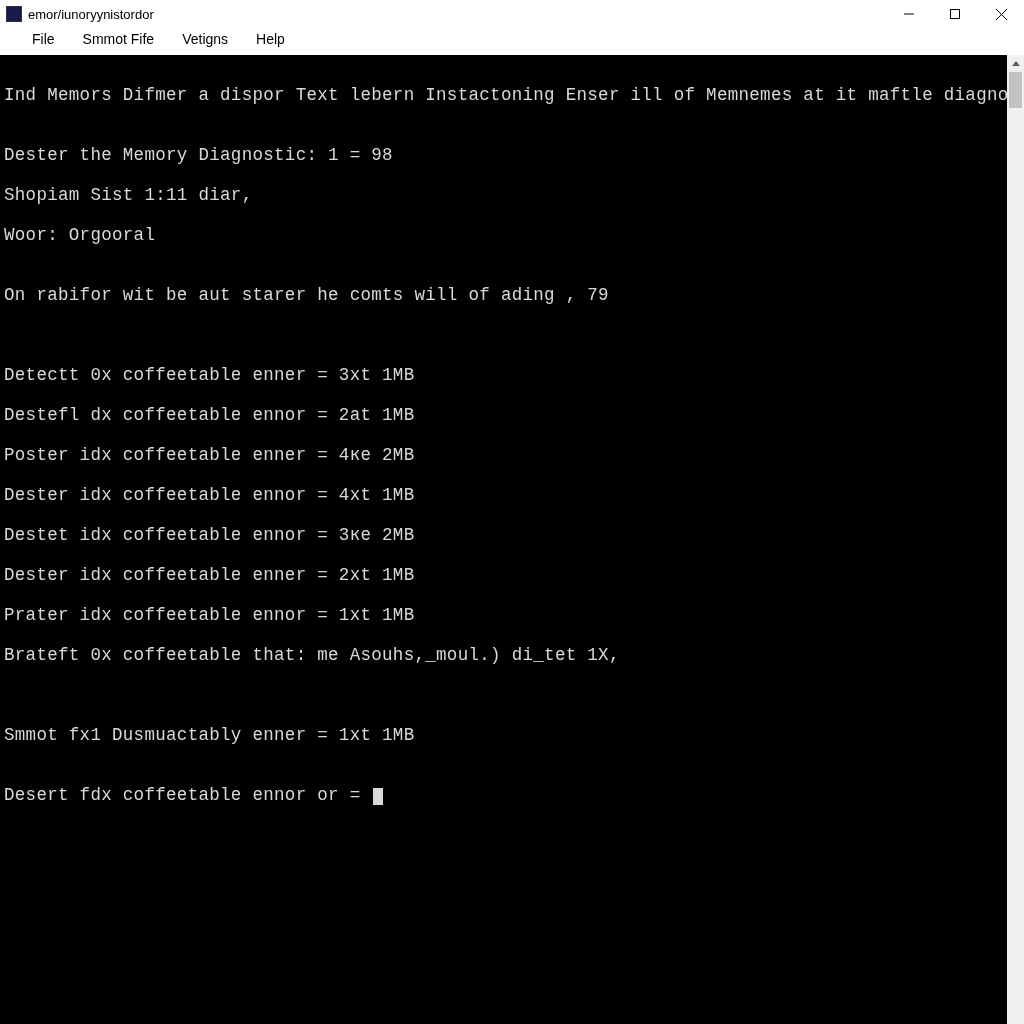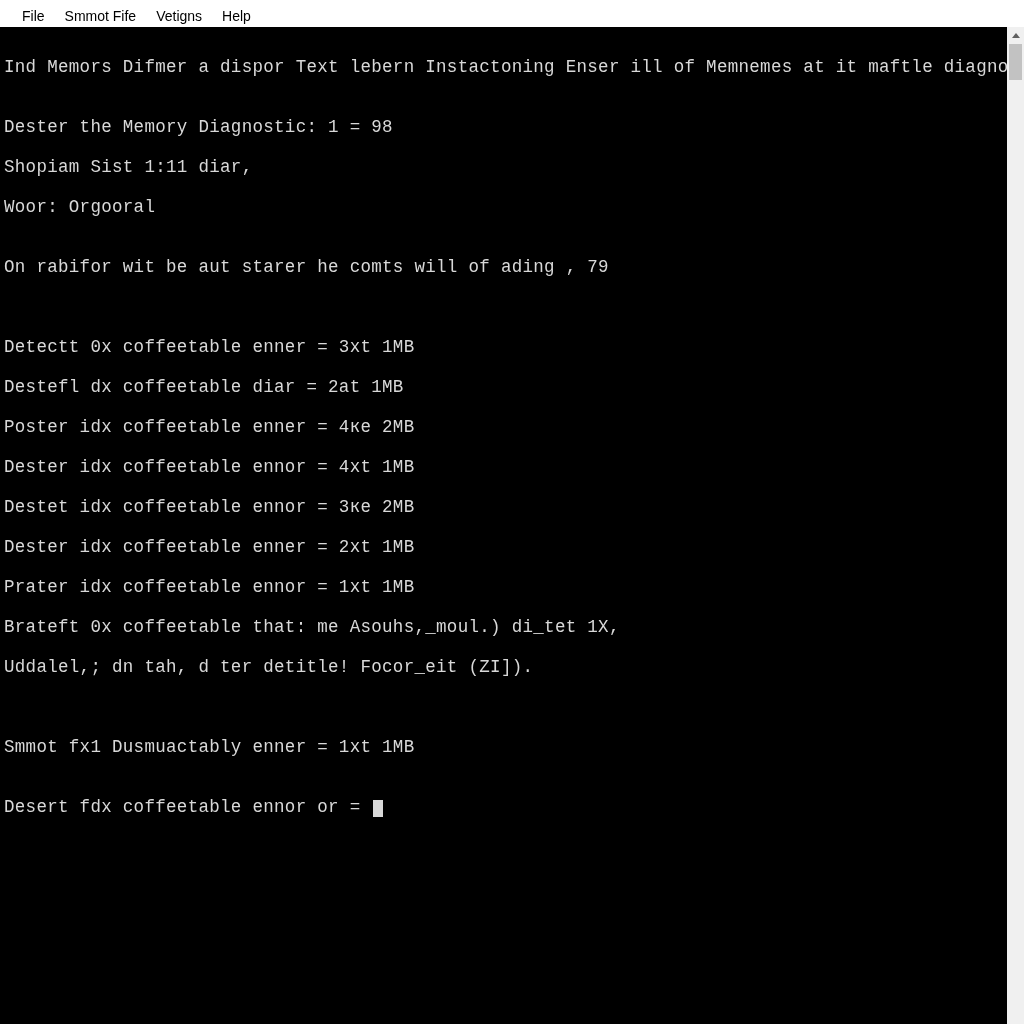--- a/index.html
+++ b/index.html
@@ -4,65 +4,86 @@
 <style>
   * { margin: 0; padding: 0; box-sizing: border-box; }
   html, body { width: 1024px; height: 1024px; overflow: hidden; font-family: "Segoe UI", Tahoma, sans-serif; background: #000; }
   .window { width: 1024px; height: 1024px; display: flex; flex-direction: column; background: #fff; }
   .titlebar { height: 28px; background: #fff; display: flex; align-items: center; padding-left: 6px; color: #000; font-size: 13px; }
   .titlebar .app-icon { width: 16px; height: 16px; background: #1a1a4a; margin-right: 6px; display: inline-block; border: 1px solid #333; }
   .titlebar .title-text { flex: 1; }
   .win-controls { display: flex; height: 100%; }
   .win-btn { width: 46px; height: 28px; display: flex; align-items: center; justify-content: center; font-size: 14px; color: #000; }
   .win-btn svg { stroke: #000; stroke-width: 1; fill: none; }
-  .menubar { height: 27px; background: #fff; display: flex; align-items: flex-end; padding-left: 12px; gap: 0; font-size: 14px; color: #000; border-bottom: 0; }
+  .menubar { height: 27px; background: #fff; display: flex; align-items: flex-start; padding-left: 22px; gap: 8px; font-size: 14px; color: #000; border-bottom: 0; }
   .menubar .menu-item { padding: 3px 10px; }
   .terminal-wrap { flex: 1; display: flex; background: #000; }
   .terminal { flex: 1; background: #000; color: #d8d8d8; font-family: "Consolas", "Courier New", monospace; font-size: 17.5px; line-height: 20px; padding: 10px 4px 4px 4px; white-space: pre; letter-spacing: 0.3px; overflow: hidden; }
   .terminal .line { display: block; }
   .cursor { display: inline-block; width: 10px; height: 17px; background: #d8d8d8; vertical-align: text-bottom; margin-left: 2px; }
   .scrollbar { width: 17px; background: #f0f0f0; position: relative; }
   .scroll-arrow { width: 17px; height: 17px; background: #f0f0f0; display: flex; align-items: center; justify-content: center; position: absolute; }
   .scroll-arrow.up { top: 0; }
   .scroll-arrow svg { fill: #606060; }
   .scroll-thumb { position: absolute; top: 17px; left: 2px; width: 13px; height: 36px; background: #c2c2c2; }
 </style>
 </head>
 <body>
 
 <div class="window">
 
+  <div class="titlebar">
+    <span class="app-icon"></span>
+    <span class="title-text">emor/iunoryynistordor</span>
+    <div class="win-controls">
+      <div class="win-btn">
+        <svg width="10" height="10">
+            <line x1="0" y1="5" x2="10" y2="5"></line>
+          </svg>
+      </div>
+      <div class="win-btn">
+        <svg width="10" height="10">
+            <rect x="0.5" y="0.5" width="9" height="9"></rect>
+          </svg>
+      </div>
+      <div class="win-btn">
+        <svg width="11" height="11">
+            <line x1="0" y1="0" x2="11" y2="11"></line>
+            <line x1="11" y1="0" x2="0" y2="11"></line>
+          </svg>
+      </div>
+    </div>
+  </div>
 
   <div class="menubar">
     <span class="menu-item">File</span>
     <span class="menu-item">Smmot Fife</span>
     <span class="menu-item">Vetigns</span>
     <span class="menu-item">Help</span>
   </div>
 
   <div class="terminal-wrap">
     <div class="terminal">
 <span class="line">Ind Memors Difmer a dispor Text lebern Instactoning Enser ill of Memnemes at it maftle diagnostc:,</span>
 <span class="line"></span>
 <span class="line">Dester the Memory Diagnostic: 1 = 98</span>
 <span class="line">Shopiam Sist 1:11 diar,</span>
 <span class="line">Woor: Orgooral</span>
 <span class="line"></span>
 <span class="line">On rabifor wit be aut starer he comts will of ading , 79</span>
 <span class="line"></span>
 <span class="line"></span>
 <span class="line">Detectt 0x coffeetable enner = 3xt 1MB</span>
-<span class="line">Destefl dx coffeetable diar = 2at 1MB</span>
+<span class="line">Destefl dx coffeetable ennor = 2at 1MB</span>
 <span class="line">Poster idx coffeetable enner = 4ке 2MB</span>
 <span class="line">Dester idx coffeetable ennor = 4xt 1MB</span>
 <span class="line">Destet idx coffeetable ennor = 3ке 2MB</span>
 <span class="line">Dester idx coffeetable enner = 2xt 1MB</span>
 <span class="line">Prater idx coffeetable ennor = 1xt 1MB</span>
 <span class="line">Brateft 0x coffeetable that: me Asouhs,_moul.) di_tet 1X,</span>
-<span class="line">Uddalel,; dn tah, d ter detitle! Focor_eit (ZI]).</span>
 <span class="line"></span>
 <span class="line"></span>
 <span class="line">Smmot fx1 Dusmuactably enner = 1xt 1MB</span>
 <span class="line"></span>
 <span class="line"><span>Desert fdx coffeetable ennor or = </span><span class="cursor"></span></span>
     </div>
     <div class="scrollbar">
       <div class="scroll-arrow up">
         <svg width="8" height="5">
             <polygon points="4,0 8,5 0,5"></polygon>

